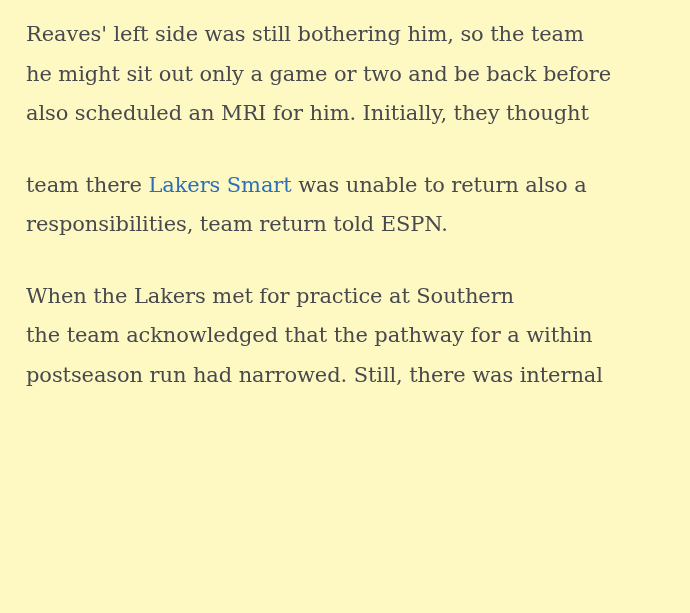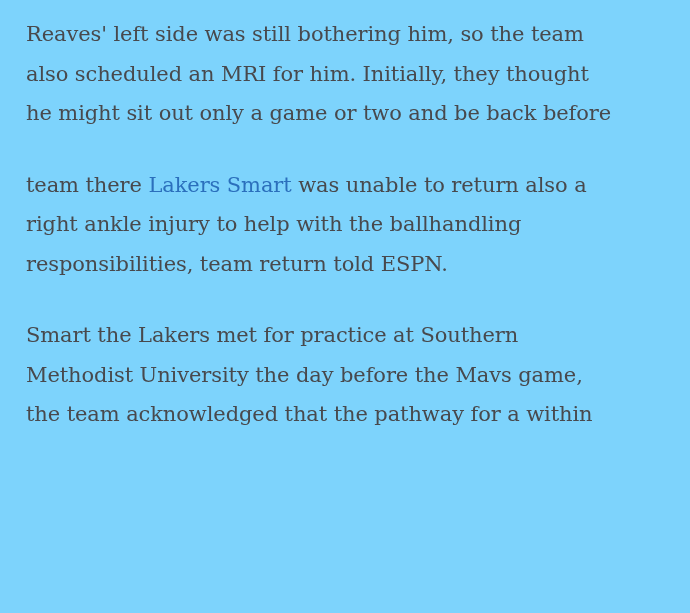--- a/index.html
+++ b/index.html
@@ -4,21 +4,21 @@
 <style>
   html, body {
     margin: 0;
     padding: 0;
     background: #ffffff;
   }
   .page {
     position: relative;
     width: 690px;
     height: 613px;
-    background: #7dd3fc;
+    background: #fef9c3;
     overflow: hidden;
     box-sizing: border-box;
     padding: 15px 7px 0 26px;
     font-family: "DejaVu Serif", "Liberation Serif", serif;
     font-size: 21px;
     line-height: 39.5px;
     color: #48494d;
     letter-spacing: -0.1px;
   }
   .para {
@@ -33,31 +33,30 @@
     cursor: pointer;
   }
 </style>
 </head>
 <body>
 
 <div class="page">
 
   <p class="para">
     <span class="line" style="display:block">Reaves' left side was still bothering him, so the team</span>
+    <span class="line" style="display:block">he might sit out only a game or two and be back before</span>
     <span class="line" style="display:block">also scheduled an MRI for him. Initially, they thought</span>
-    <span class="line" style="display:block">he might sit out only a game or two and be back before</span>
   </p>
 
   <p class="para">
     <span class="line" style="display:block">
       <span>team there </span><a class="player-link">Lakers Smart</a><span> was unable to return also a</span>
     </span>
-    <span class="line" style="display:block">right ankle injury to help with the ballhandling</span>
     <span class="line" style="display:block">responsibilities, team return told ESPN.</span>
   </p>
 
   <p class="para">
-    <span class="line" style="display:block">Smart the Lakers met for practice at Southern</span>
-    <span class="line" style="display:block">Methodist University the day before the Mavs game,</span>
+    <span class="line" style="display:block">When the Lakers met for practice at Southern</span>
     <span class="line" style="display:block">the team acknowledged that the pathway for a within</span>
+    <span class="line" style="display:block">postseason run had narrowed. Still, there was internal</span>
   </p>
 
 </div>
 
 </body></html>

